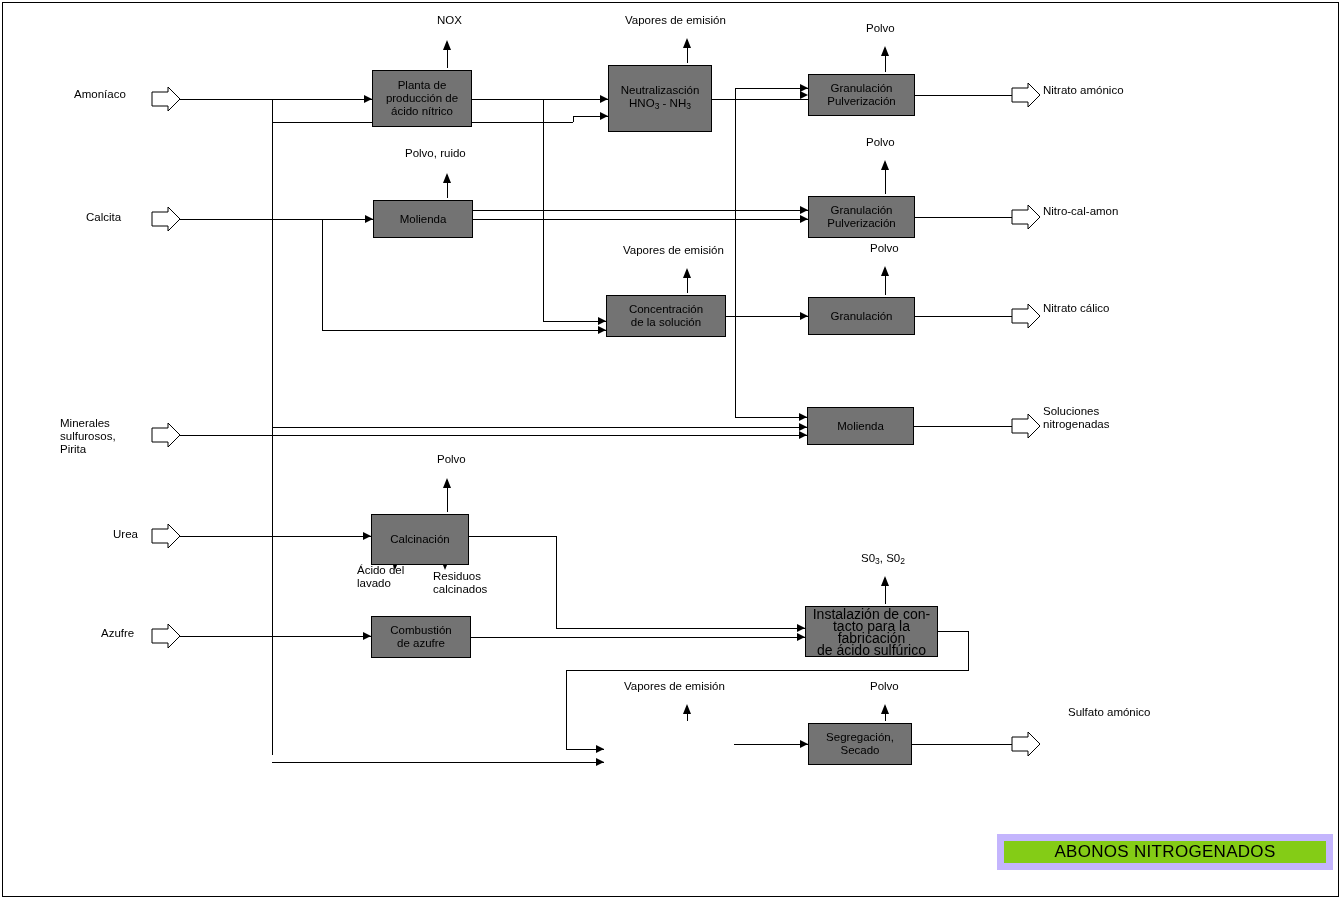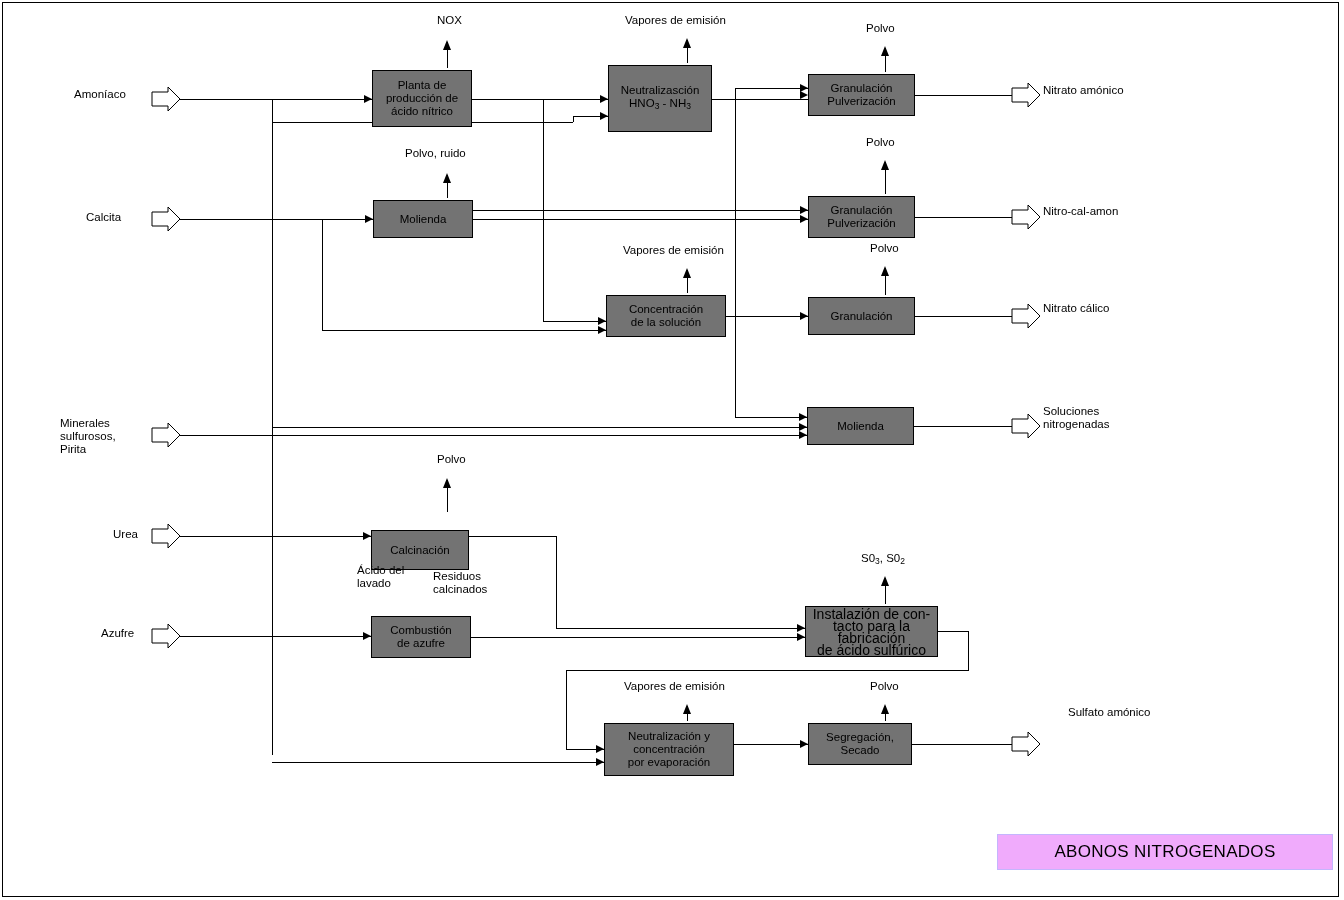--- a/index.html
+++ b/index.html
@@ -3,21 +3,21 @@
 <meta charset="utf-8">
 <style>
   html,body{margin:0;padding:0;background:#ffffff;}
   #canvas{position:relative;width:1344px;height:900px;background:#ffffff;
           font-family:"Liberation Sans", sans-serif;overflow:hidden;}
   .frame{position:absolute;left:2px;top:2px;width:1337px;height:895px;border:1px solid #000;box-sizing:border-box;}
   .box{position:absolute;border:1px solid #000;background:#737373;box-sizing:border-box;
        display:flex;align-items:center;justify-content:center;text-align:center;
        font-size:11.5px;line-height:13px;color:#000;padding:1px 2px;}
   .lbl{position:absolute;font-size:11.5px;line-height:13px;color:#000;white-space:pre;}
-  .title{position:absolute;border:1px solid #c4b5fd;background:#f0abfc;box-sizing:border-box;
+  .title{position:absolute;border:7px solid #c4b5fd;background:#84cc16;box-sizing:border-box;
          display:flex;align-items:center;justify-content:center;font-size:17px;letter-spacing:.3px;}
   svg.ov{position:absolute;left:0;top:0;width:1344px;height:900px;pointer-events:none;}
   .sub{font-size:8.5px;vertical-align:-2px;}
 </style>
 </head>
 <body>
 
 <div id="canvas">
 
   <div class="frame"></div>
@@ -173,27 +173,26 @@
   <div class="box" style="left:373px;top:200px;width:100px;height:38px;">Molienda</div>
 
   <div class="box" style="left:808px;top:196px;width:107px;height:42px;">Granulación<br>Pulverización</div>
 
   <div class="box" style="left:606px;top:295px;width:120px;height:42px;">Concentración<br>de la solución</div>
 
   <div class="box" style="left:808px;top:297px;width:107px;height:38px;">Granulación</div>
 
   <div class="box" style="left:807px;top:407px;width:107px;height:38px;">Molienda</div>
 
-  <div class="box" style="left:371px;top:514px;width:98px;height:40px;margin-top:16px;">Calcinación</div>
+  <div class="box" style="left:371px;top:514px;width:98px;height:51px;">Calcinación</div>
 
   <div class="box" style="left:371px;top:616px;width:100px;height:42px;">Combustión<br>de azufre</div>
 
   <div class="box" style="left:805px;top:606px;width:133px;height:51px;font-size:14px;line-height:12px;">Instalazión de con-<br>tacto para la fabricación<br>de ácido sulfúrico</div>
 
-  <div class="box" style="left:604px;top:723px;width:130px;height:53px;">Neutralización y<br>concentración<br>por evaporación</div>
 
   <div class="box" style="left:808px;top:723px;width:104px;height:42px;text-align:center;">Segregación,<br>Secado</div>
 
   <div class="lbl" style="left:437px;top:14px;">NOX</div>
   <div class="lbl" style="left:625px;top:14px;">Vapores de emisión</div>
   <div class="lbl" style="left:866px;top:22px;">Polvo</div>
   <div class="lbl" style="left:405px;top:147px;">Polvo, ruido</div>
   <div class="lbl" style="left:866px;top:136px;">Polvo</div>
   <div class="lbl" style="left:623px;top:244px;">Vapores de emisión</div>
   <div class="lbl" style="left:870px;top:242px;">Polvo</div>

